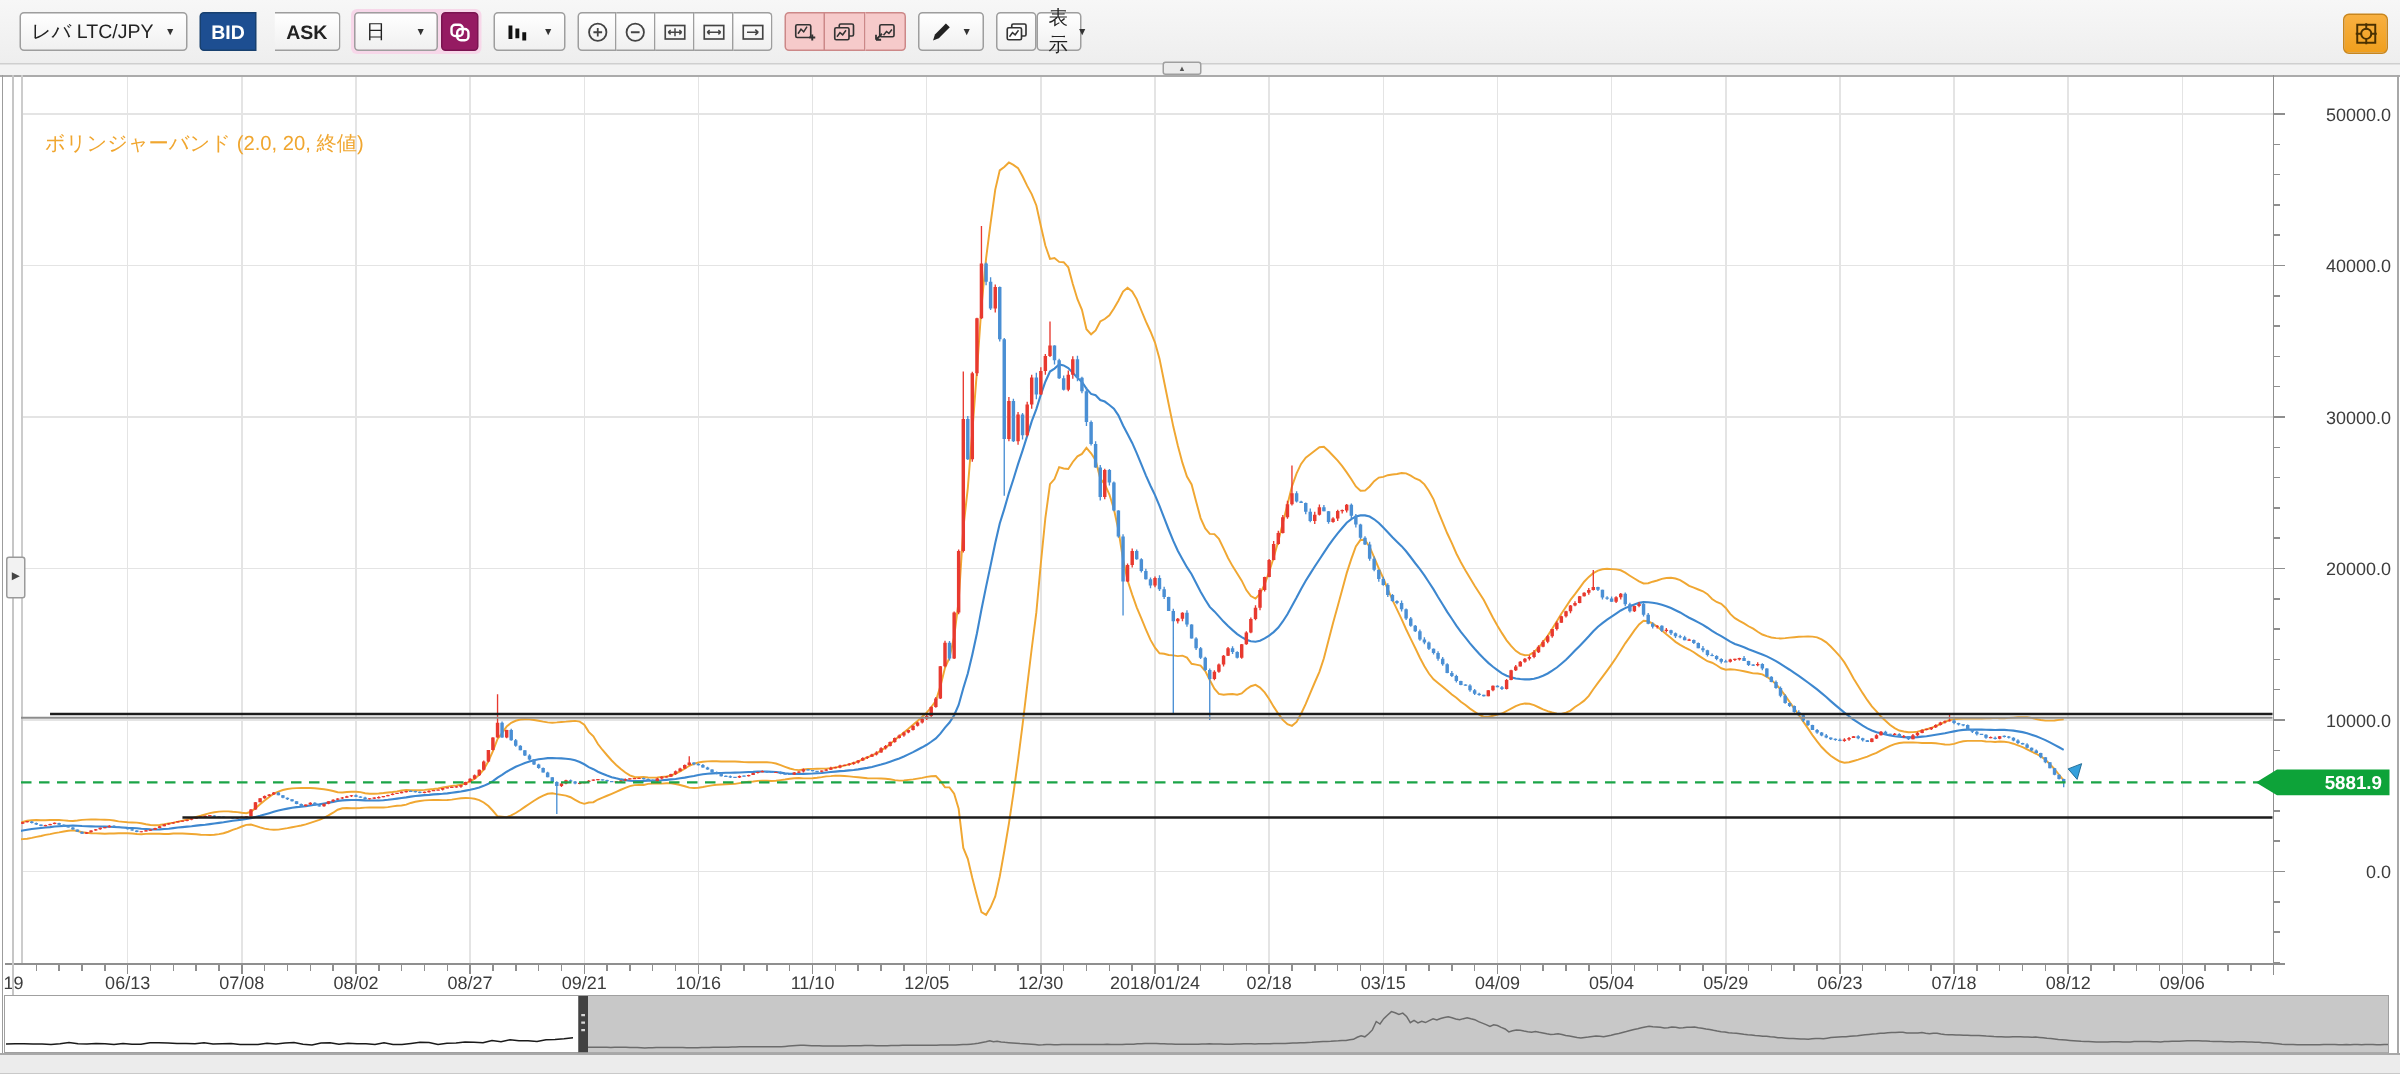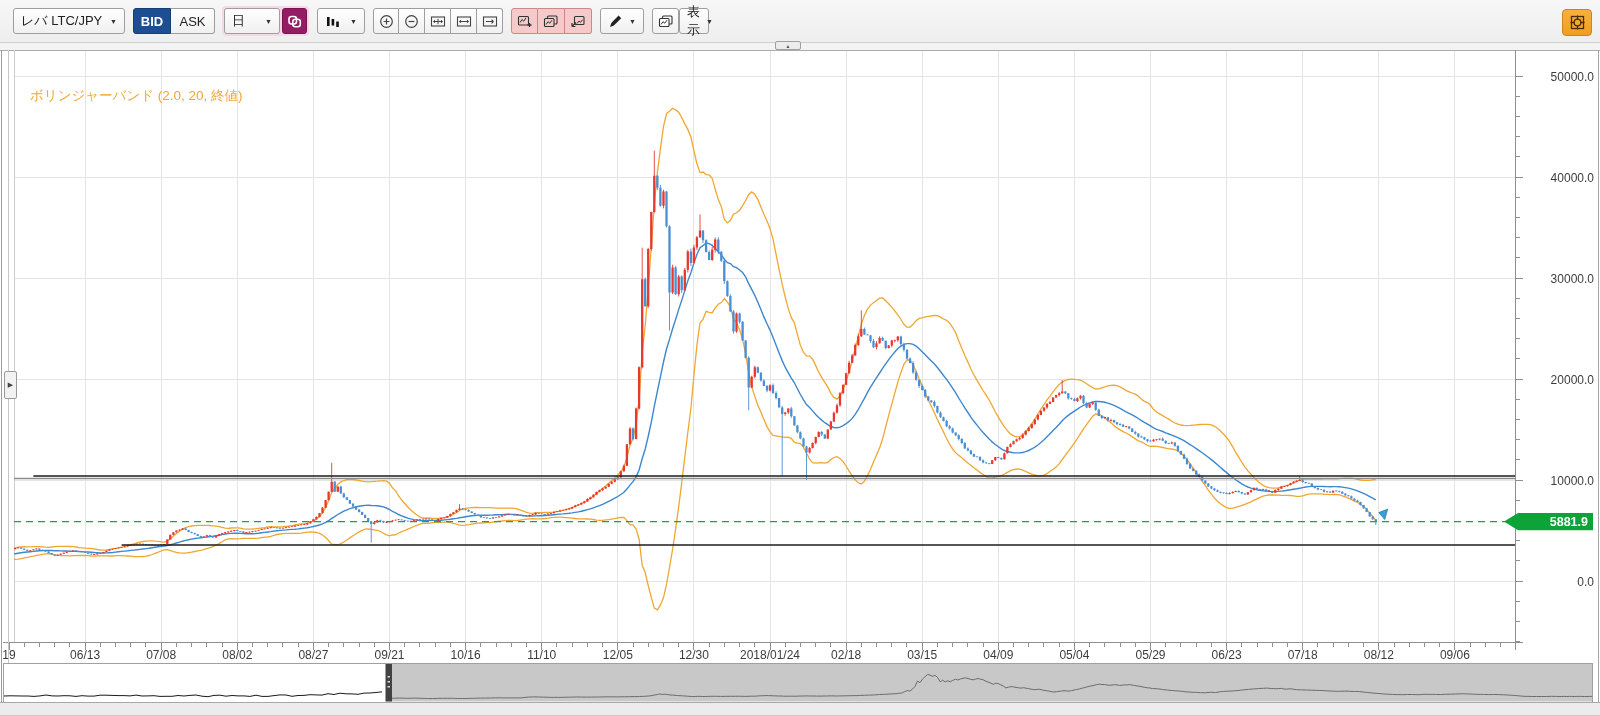--- a/index.html
+++ b/index.html
@@ -7,21 +7,21 @@
   #app{position:relative;width:1600px;height:716px;border-radius:27px;}
   
   #toolbar{position:absolute;left:0;top:0;width:1600px;height:42px;
     background:linear-gradient(#f7f7f7,#eeeeee);border-bottom:1px solid #cfcfcf;
     display:flex;align-items:flex-start;z-index:5;}
   .tb-btn{height:26px;margin-top:8px;border:1px solid #9e9e9e;border-radius:3px;
     background:linear-gradient(#ffffff,#f0f0f0);display:inline-flex;align-items:center;
     padding:0 7px;font-size:13px;color:#222;box-sizing:border-box;cursor:pointer;}
   .caret{font-size:7px;color:#333;margin-left:6px;}
   .grp{display:inline-flex;margin-top:8px;height:26px;}
-  .grp .tb-btn{margin-top:0;border-radius:0;border-left-width:0;}
+  .grp .tb-btn{margin-top:0;border-radius:0;border-left-width:0;font-weight:bold;}
   .grp .tb-btn:first-child{border-radius:3px 0 0 3px;border-left-width:1px;}
   .grp .tb-btn:last-child{border-radius:0 3px 3px 0;}
   #btn-bid{background:#1d4e91;color:#fff;border-color:#18406f;font-weight:bold;width:38px;justify-content:center;}
   #btn-ask{width:44px;justify-content:center;}
   .pinkwrap{display:inline-flex;margin-top:6px;background:#f7d7e9;border-radius:4px;padding:2px;height:26px;align-items:center;}
   .pinkwrap .tb-btn{margin-top:0;}
   #btn-link{width:25px;height:26px;justify-content:center;background:#951b62;border-color:#7a1450;padding:0;margin-left:2px;}
   .redwrap .tb-btn{background:#f6caca;border-color:#cc8888;}
   .icon15{display:block;}
   #btn-target{position:absolute;right:8px;top:9px;width:30px;height:27px;margin:0;
@@ -40,21 +40,21 @@
 <body>
 
 <div id="app">
 
   <div id="toolbar">
     <button class="tb-btn" style="margin-left:13px;width:112px;justify-content:space-between;">
       <span>レバ LTC/JPY</span>
       <span class="caret">▼</span>
     </button>
 
-    <span class="grp" style="margin-left:8px;">
+    <span class="grp" style="margin-left:8px;gap:12px;">
       <button class="tb-btn" id="btn-bid">BID</button>
       <button class="tb-btn" id="btn-ask">ASK</button>
     </span>
 
     <span class="pinkwrap" style="margin-left:7px;">
       <button class="tb-btn" style="width:56px;justify-content:space-between;">
         <span>日</span>
         <span class="caret">▼</span>
       </button>
       <button class="tb-btn" id="btn-link">

